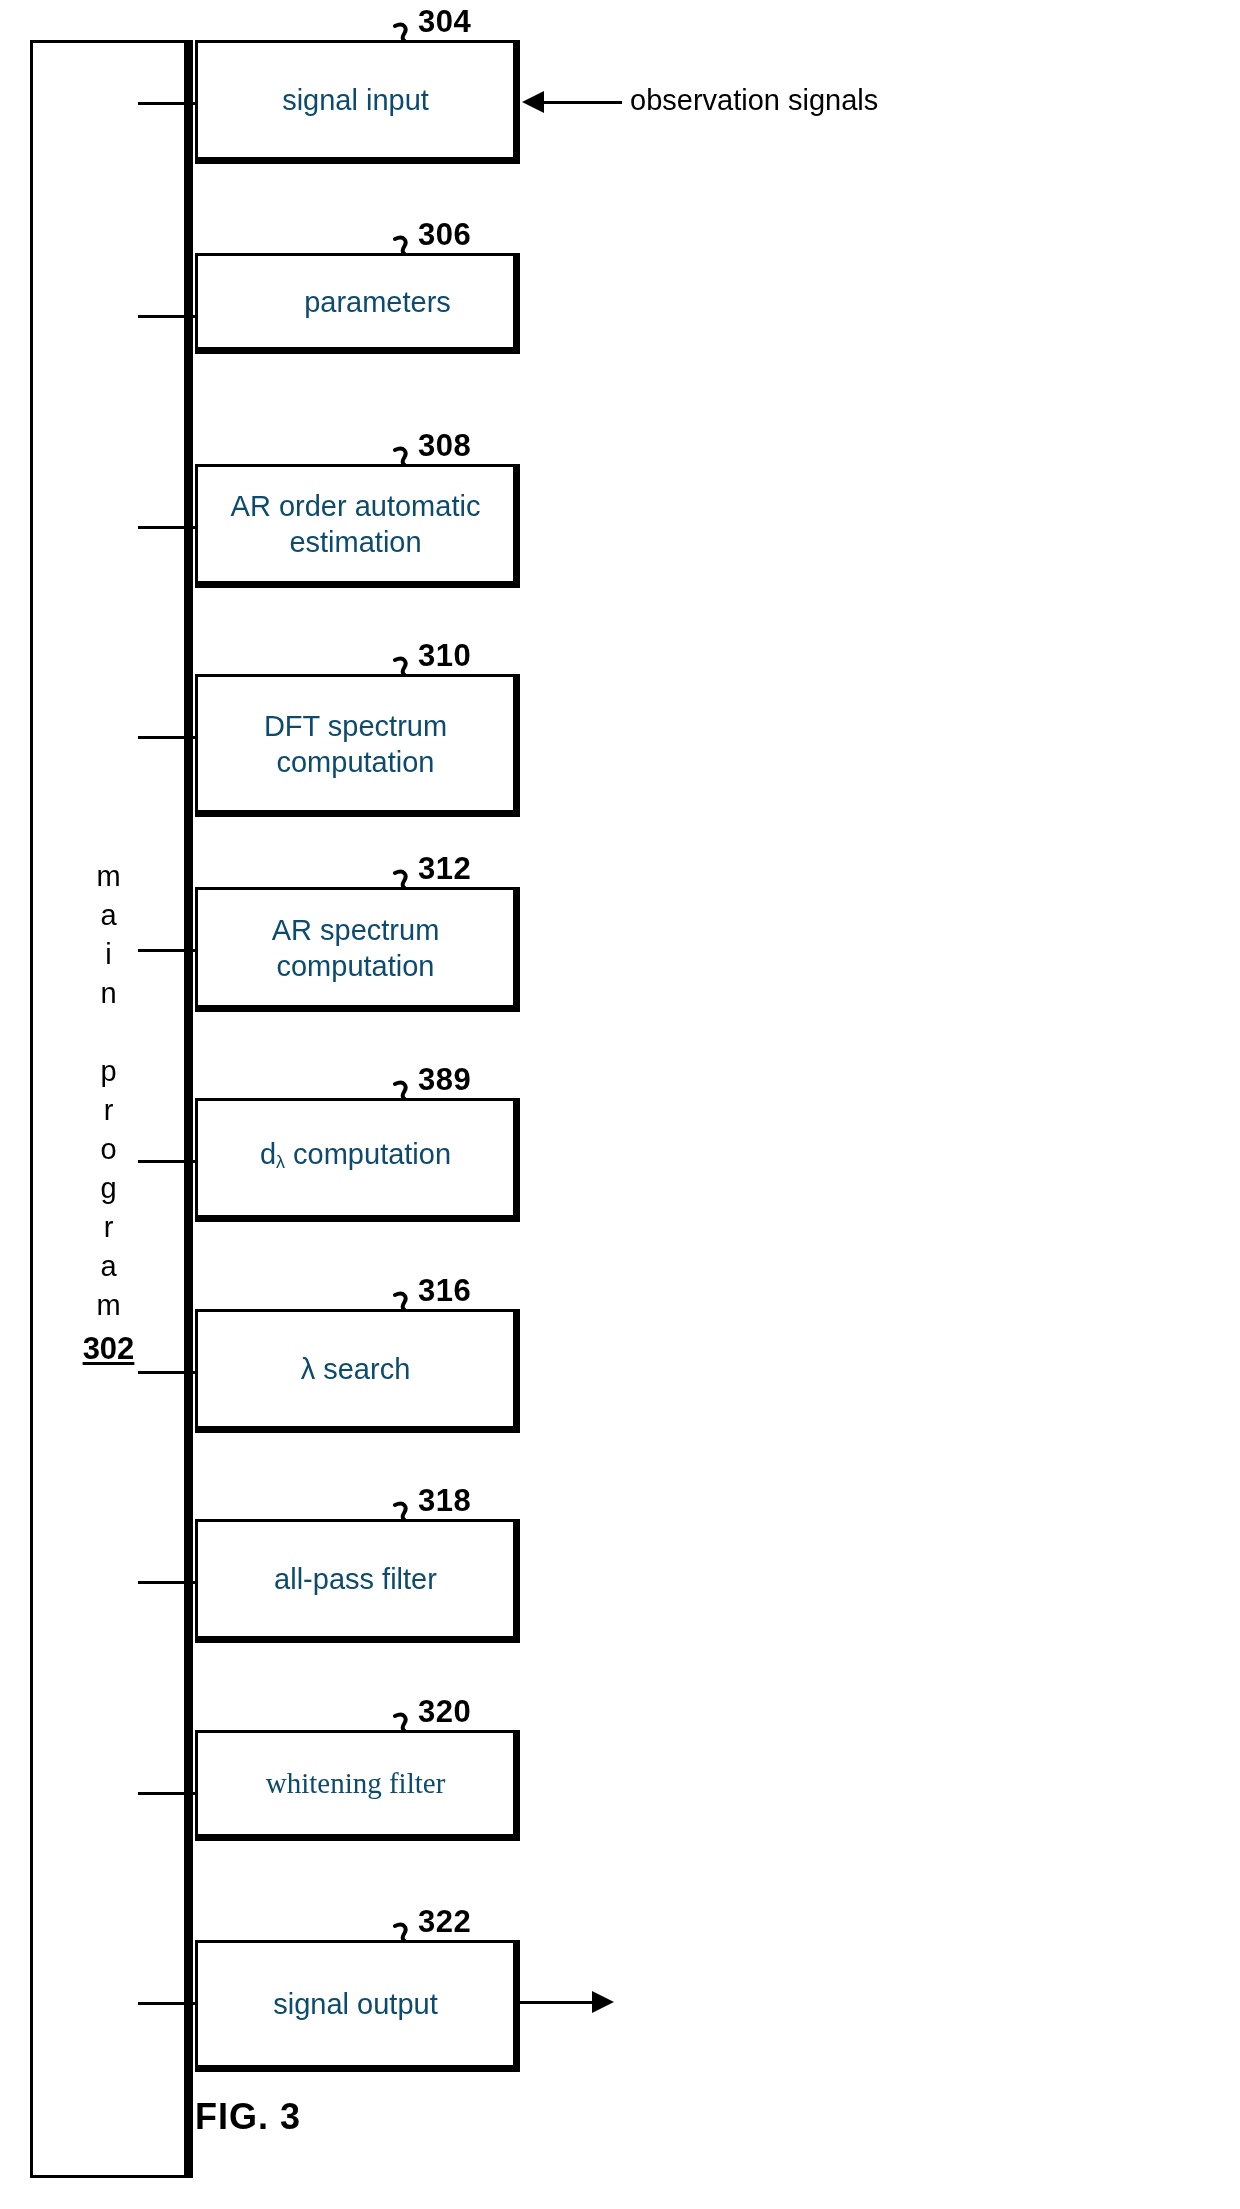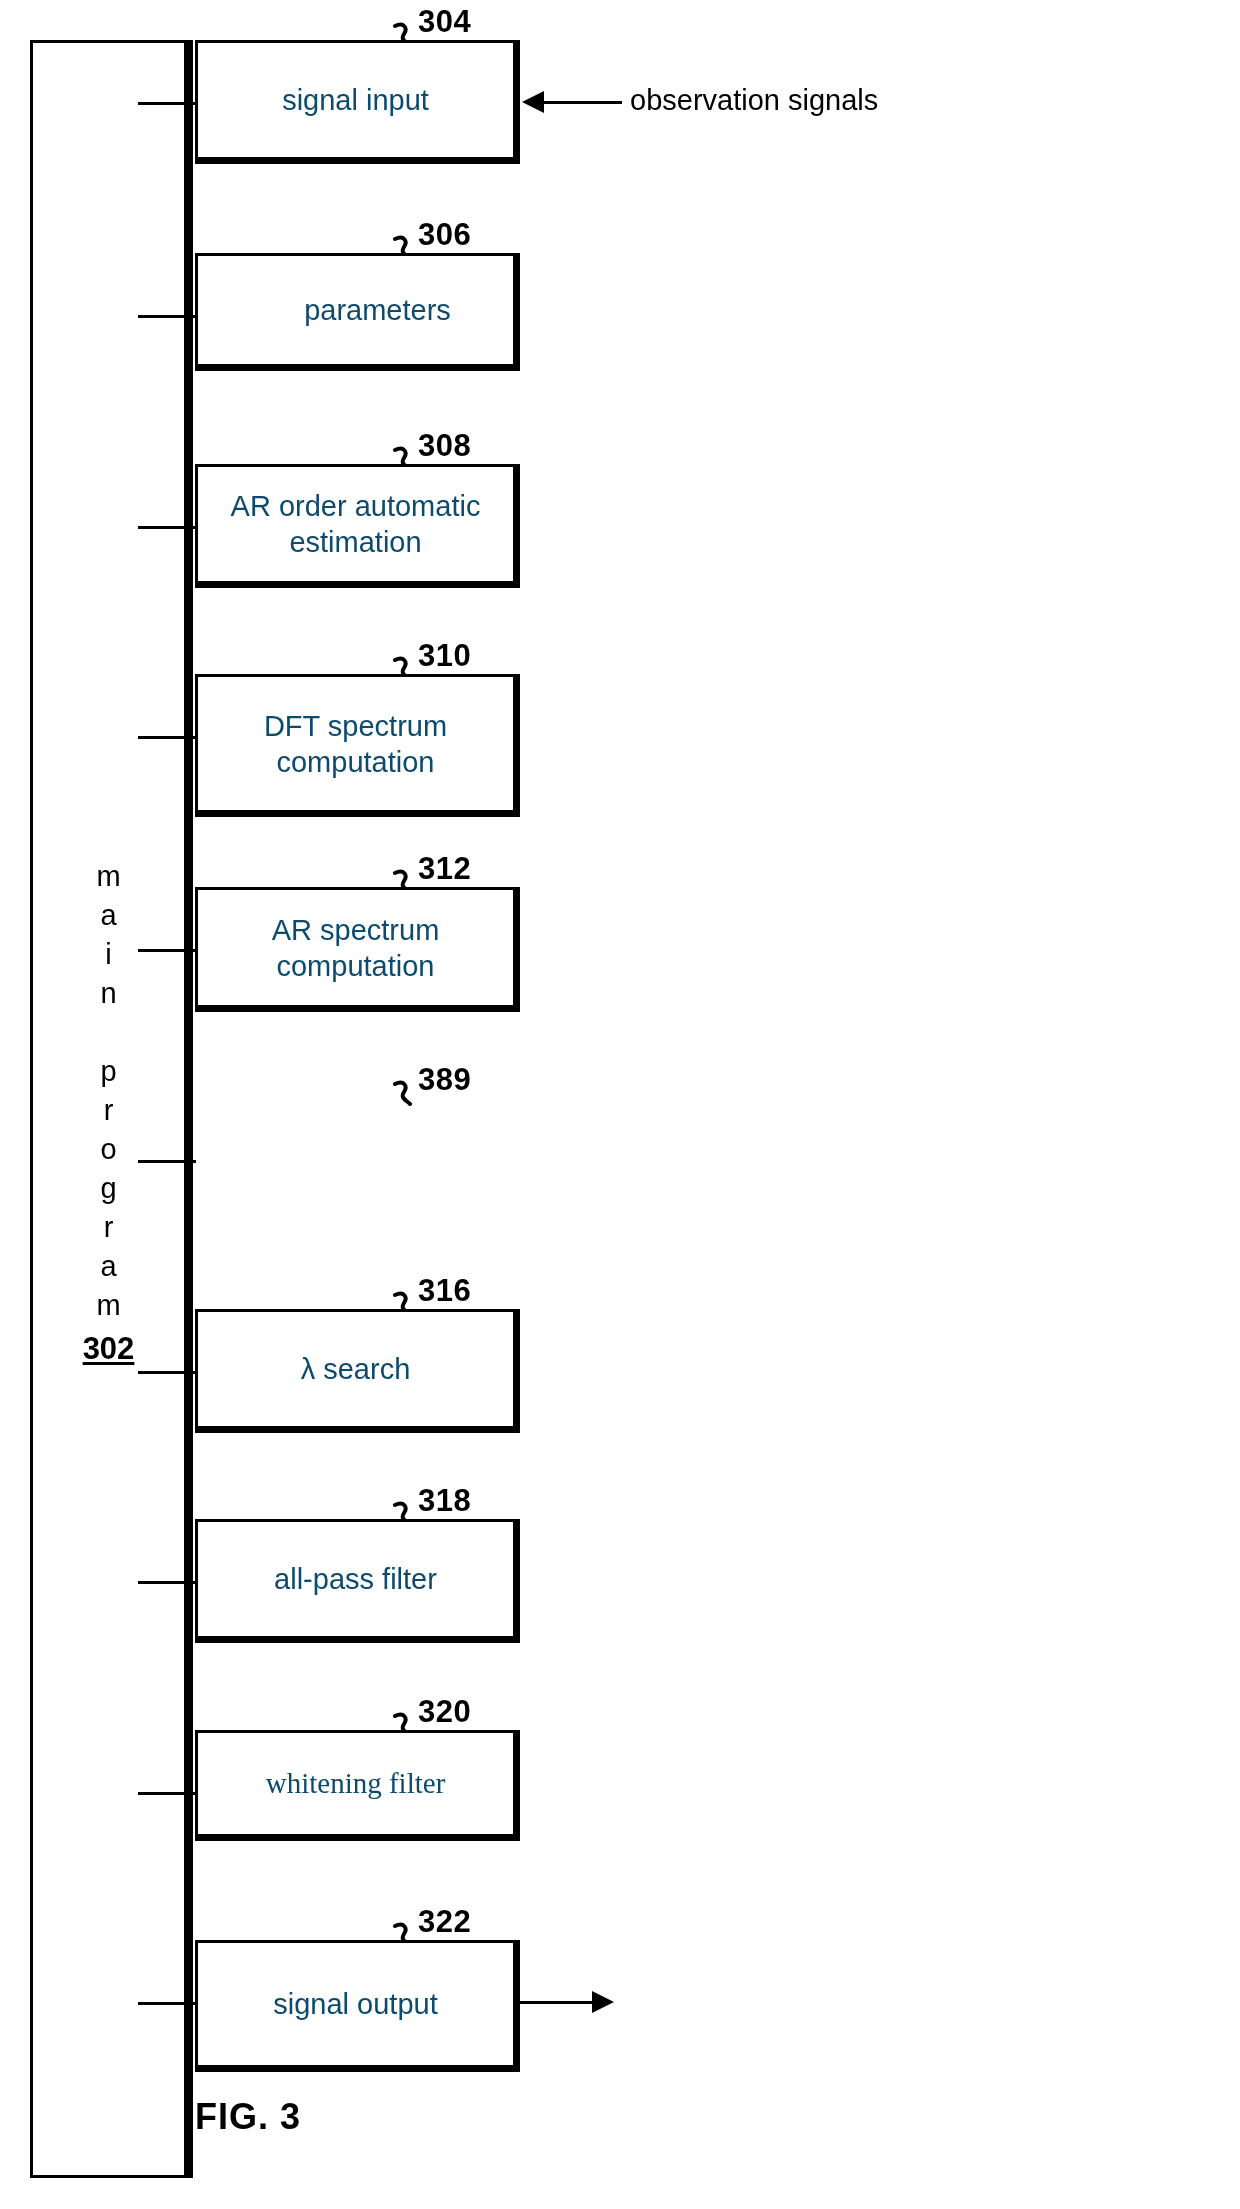--- a/index.html
+++ b/index.html
@@ -181,21 +181,21 @@
     <span>signal input</span>
   </div>
   <div class="in-arrow-line" style="left: 544px; top: 101px; width: 78px;"></div>
   <div class="in-arrow-head" style="left: 522px; top: 91px;"></div>
   <div class="side-label" style="left: 630px; top: 84px;">observation signals</div>
 
   <svg class="squiggle" style="left: 392px; top: 233px;" width="30" height="28" viewBox="0 0 30 28">
     <path d="M3 6 C12 2, 16 8, 12 14 C8 20, 14 22, 18 26" fill="none" stroke="#000" stroke-width="4" stroke-linecap="round"></path>
   </svg>
   <div class="ref" style="left: 418px; top: 217px;">306</div>
-  <div class="box" style="top: 253.216px; height: 118px; padding-left: 44px;">
+  <div class="box" style="top: 253.216px; height: 101px; padding-left: 44px;">
     <span>parameters</span>
   </div>
 
   <svg class="squiggle" style="left: 392px; top: 444px;" width="30" height="28" viewBox="0 0 30 28">
     <path d="M3 6 C12 2, 16 8, 12 14 C8 20, 14 22, 18 26" fill="none" stroke="#000" stroke-width="4" stroke-linecap="round"></path>
   </svg>
   <div class="ref" style="left: 418px; top: 428px;">308</div>
   <div class="box" style="top: 463.733px; height: 124.463px;">
     <span>
       <span>AR order automatic</span><br>
@@ -222,20 +222,23 @@
     <span>
       <span>AR spectrum</span><br>
       <span>computation</span>
     </span>
   </div>
 
   <svg class="squiggle" style="left: 392px; top: 1078px;" width="30" height="28" viewBox="0 0 30 28">
     <path d="M3 6 C12 2, 16 8, 12 14 C8 20, 14 22, 18 26" fill="none" stroke="#000" stroke-width="4" stroke-linecap="round"></path>
   </svg>
   <div class="ref" style="left: 418px; top: 1062px;">389</div>
+  <div class="box" style="top: 1097.98px; height: 124.463px;">
+    <span><span>d</span><sub>λ</sub><span> computation</span></span>
+  </div>
 
   <svg class="squiggle" style="left: 392px; top: 1289px;" width="30" height="28" viewBox="0 0 30 28">
     <path d="M3 6 C12 2, 16 8, 12 14 C8 20, 14 22, 18 26" fill="none" stroke="#000" stroke-width="4" stroke-linecap="round"></path>
   </svg>
   <div class="ref" style="left: 418px; top: 1273px;">316</div>
   <div class="box" style="top: 1308.5px; height: 124.463px;">
     <span>λ search</span>
   </div>
 
   <svg class="squiggle" style="left: 392px; top: 1499px;" width="30" height="28" viewBox="0 0 30 28">

